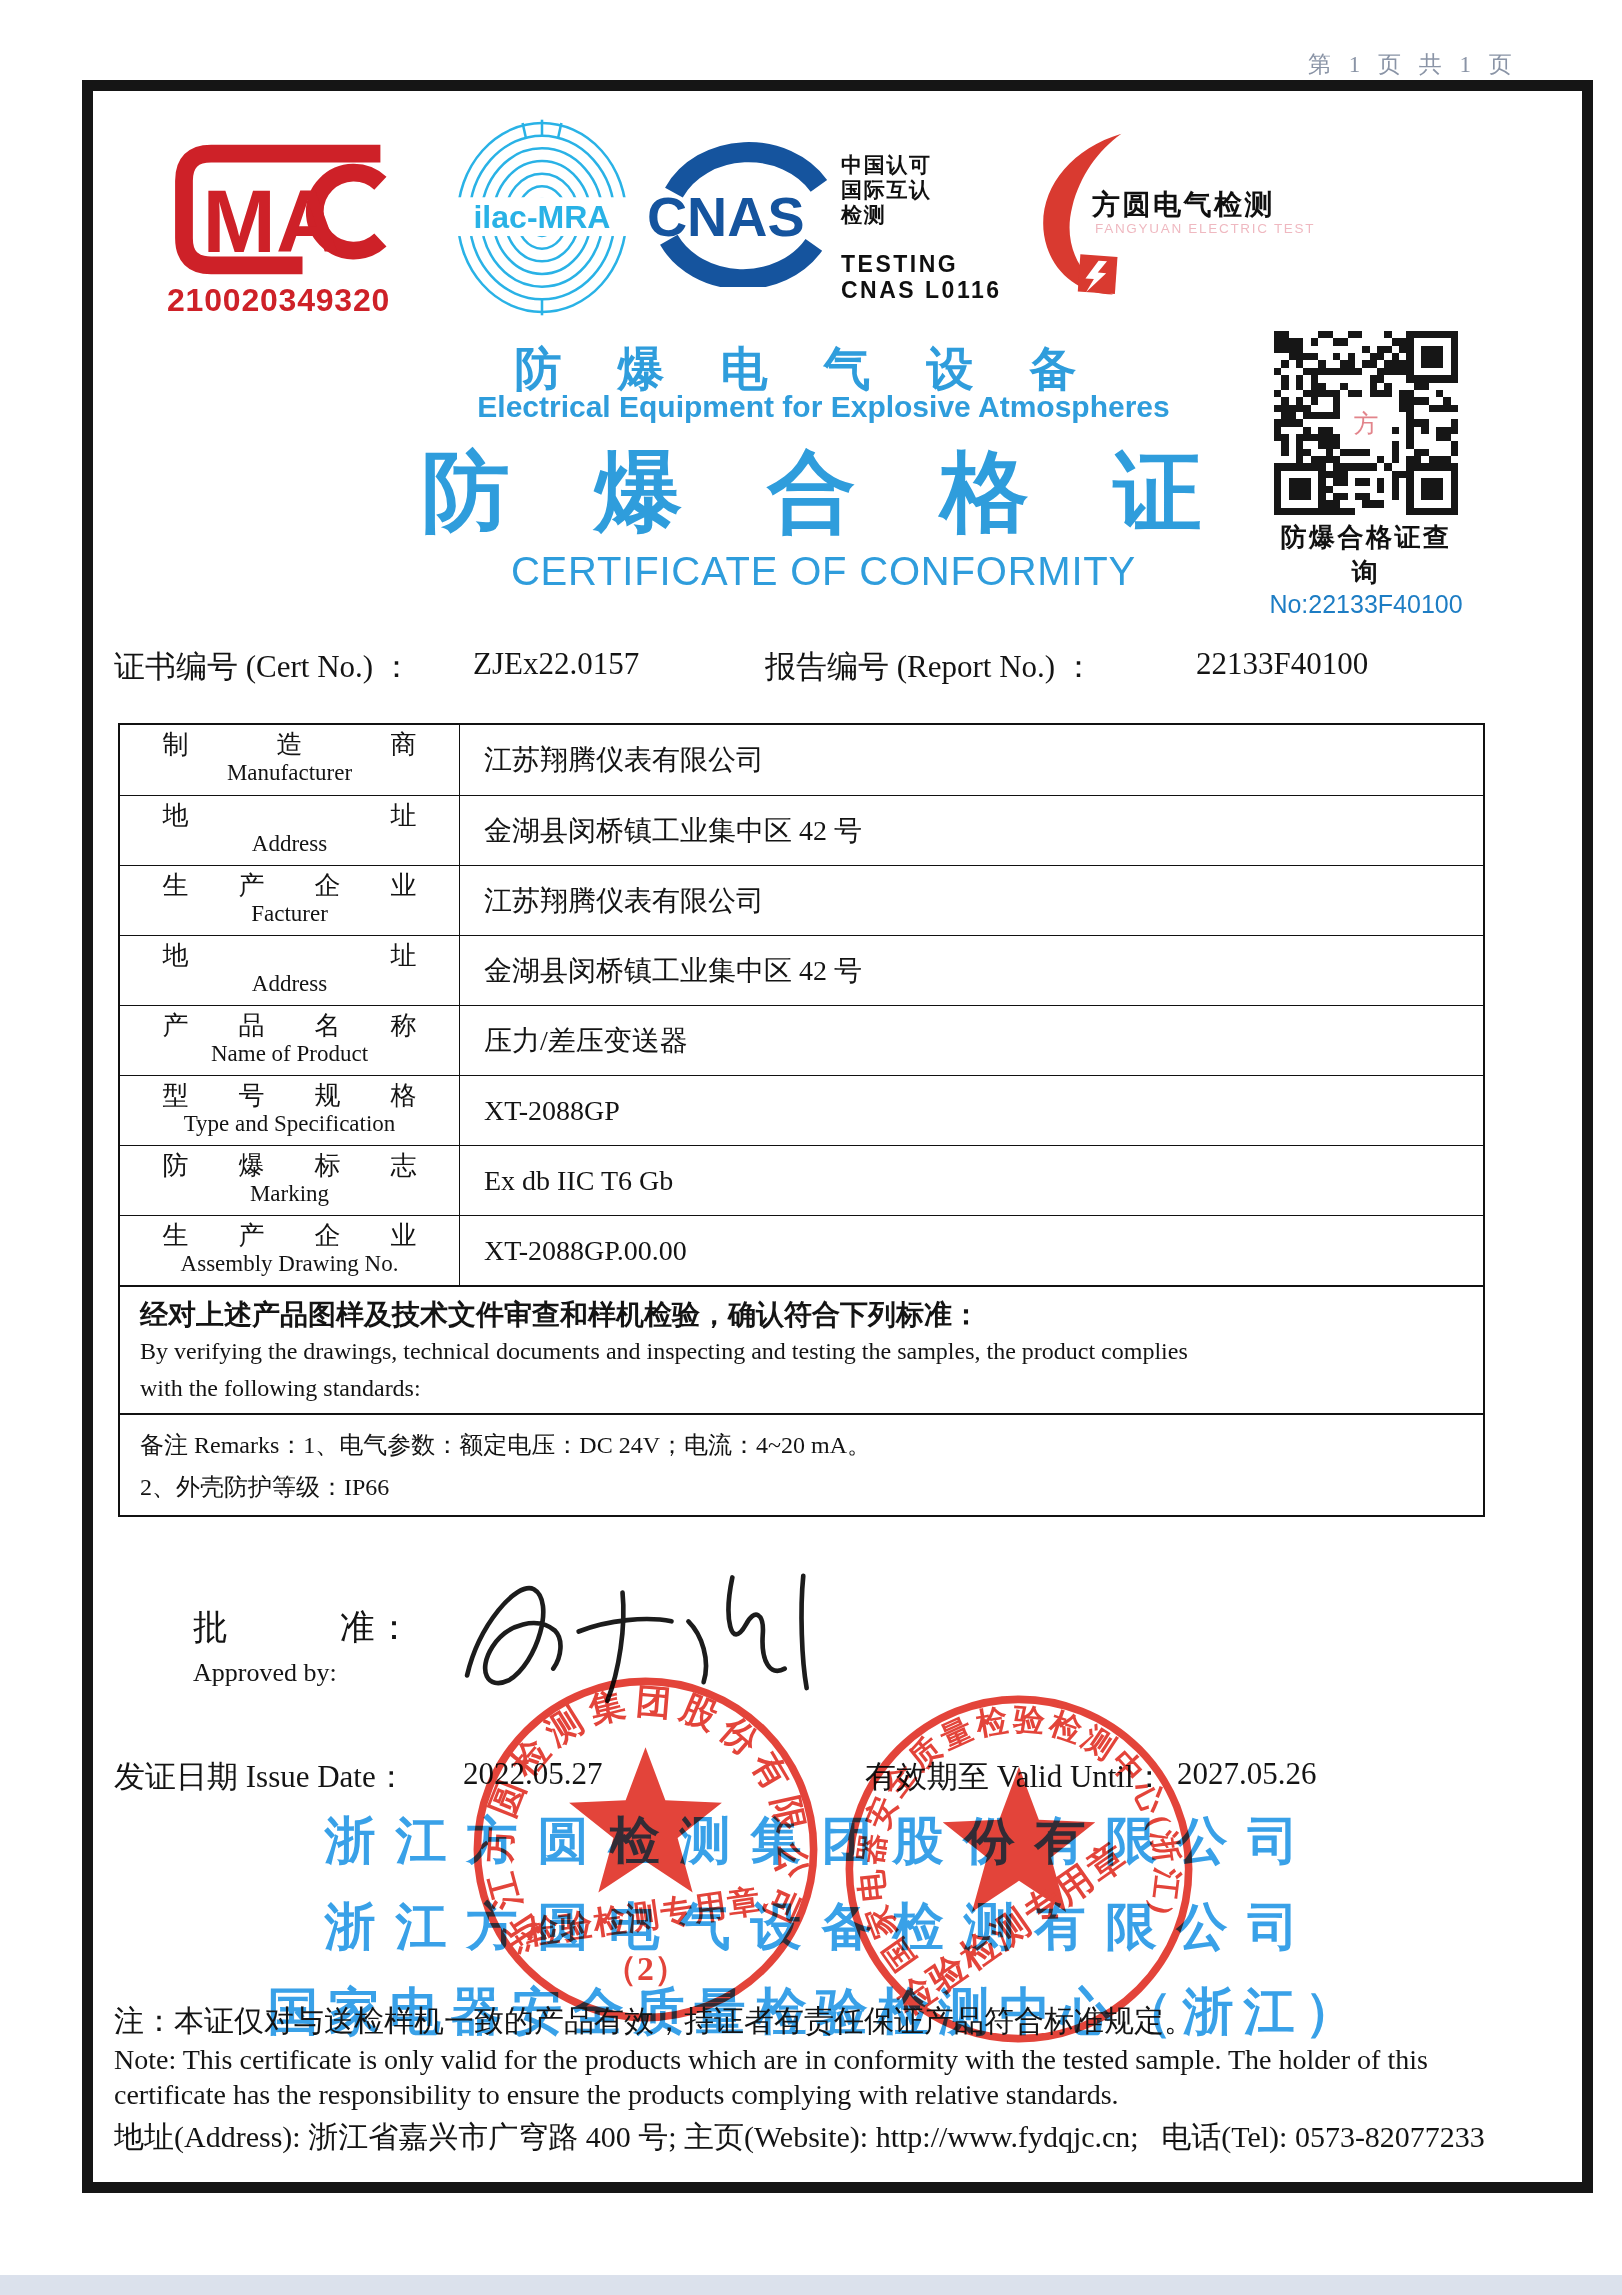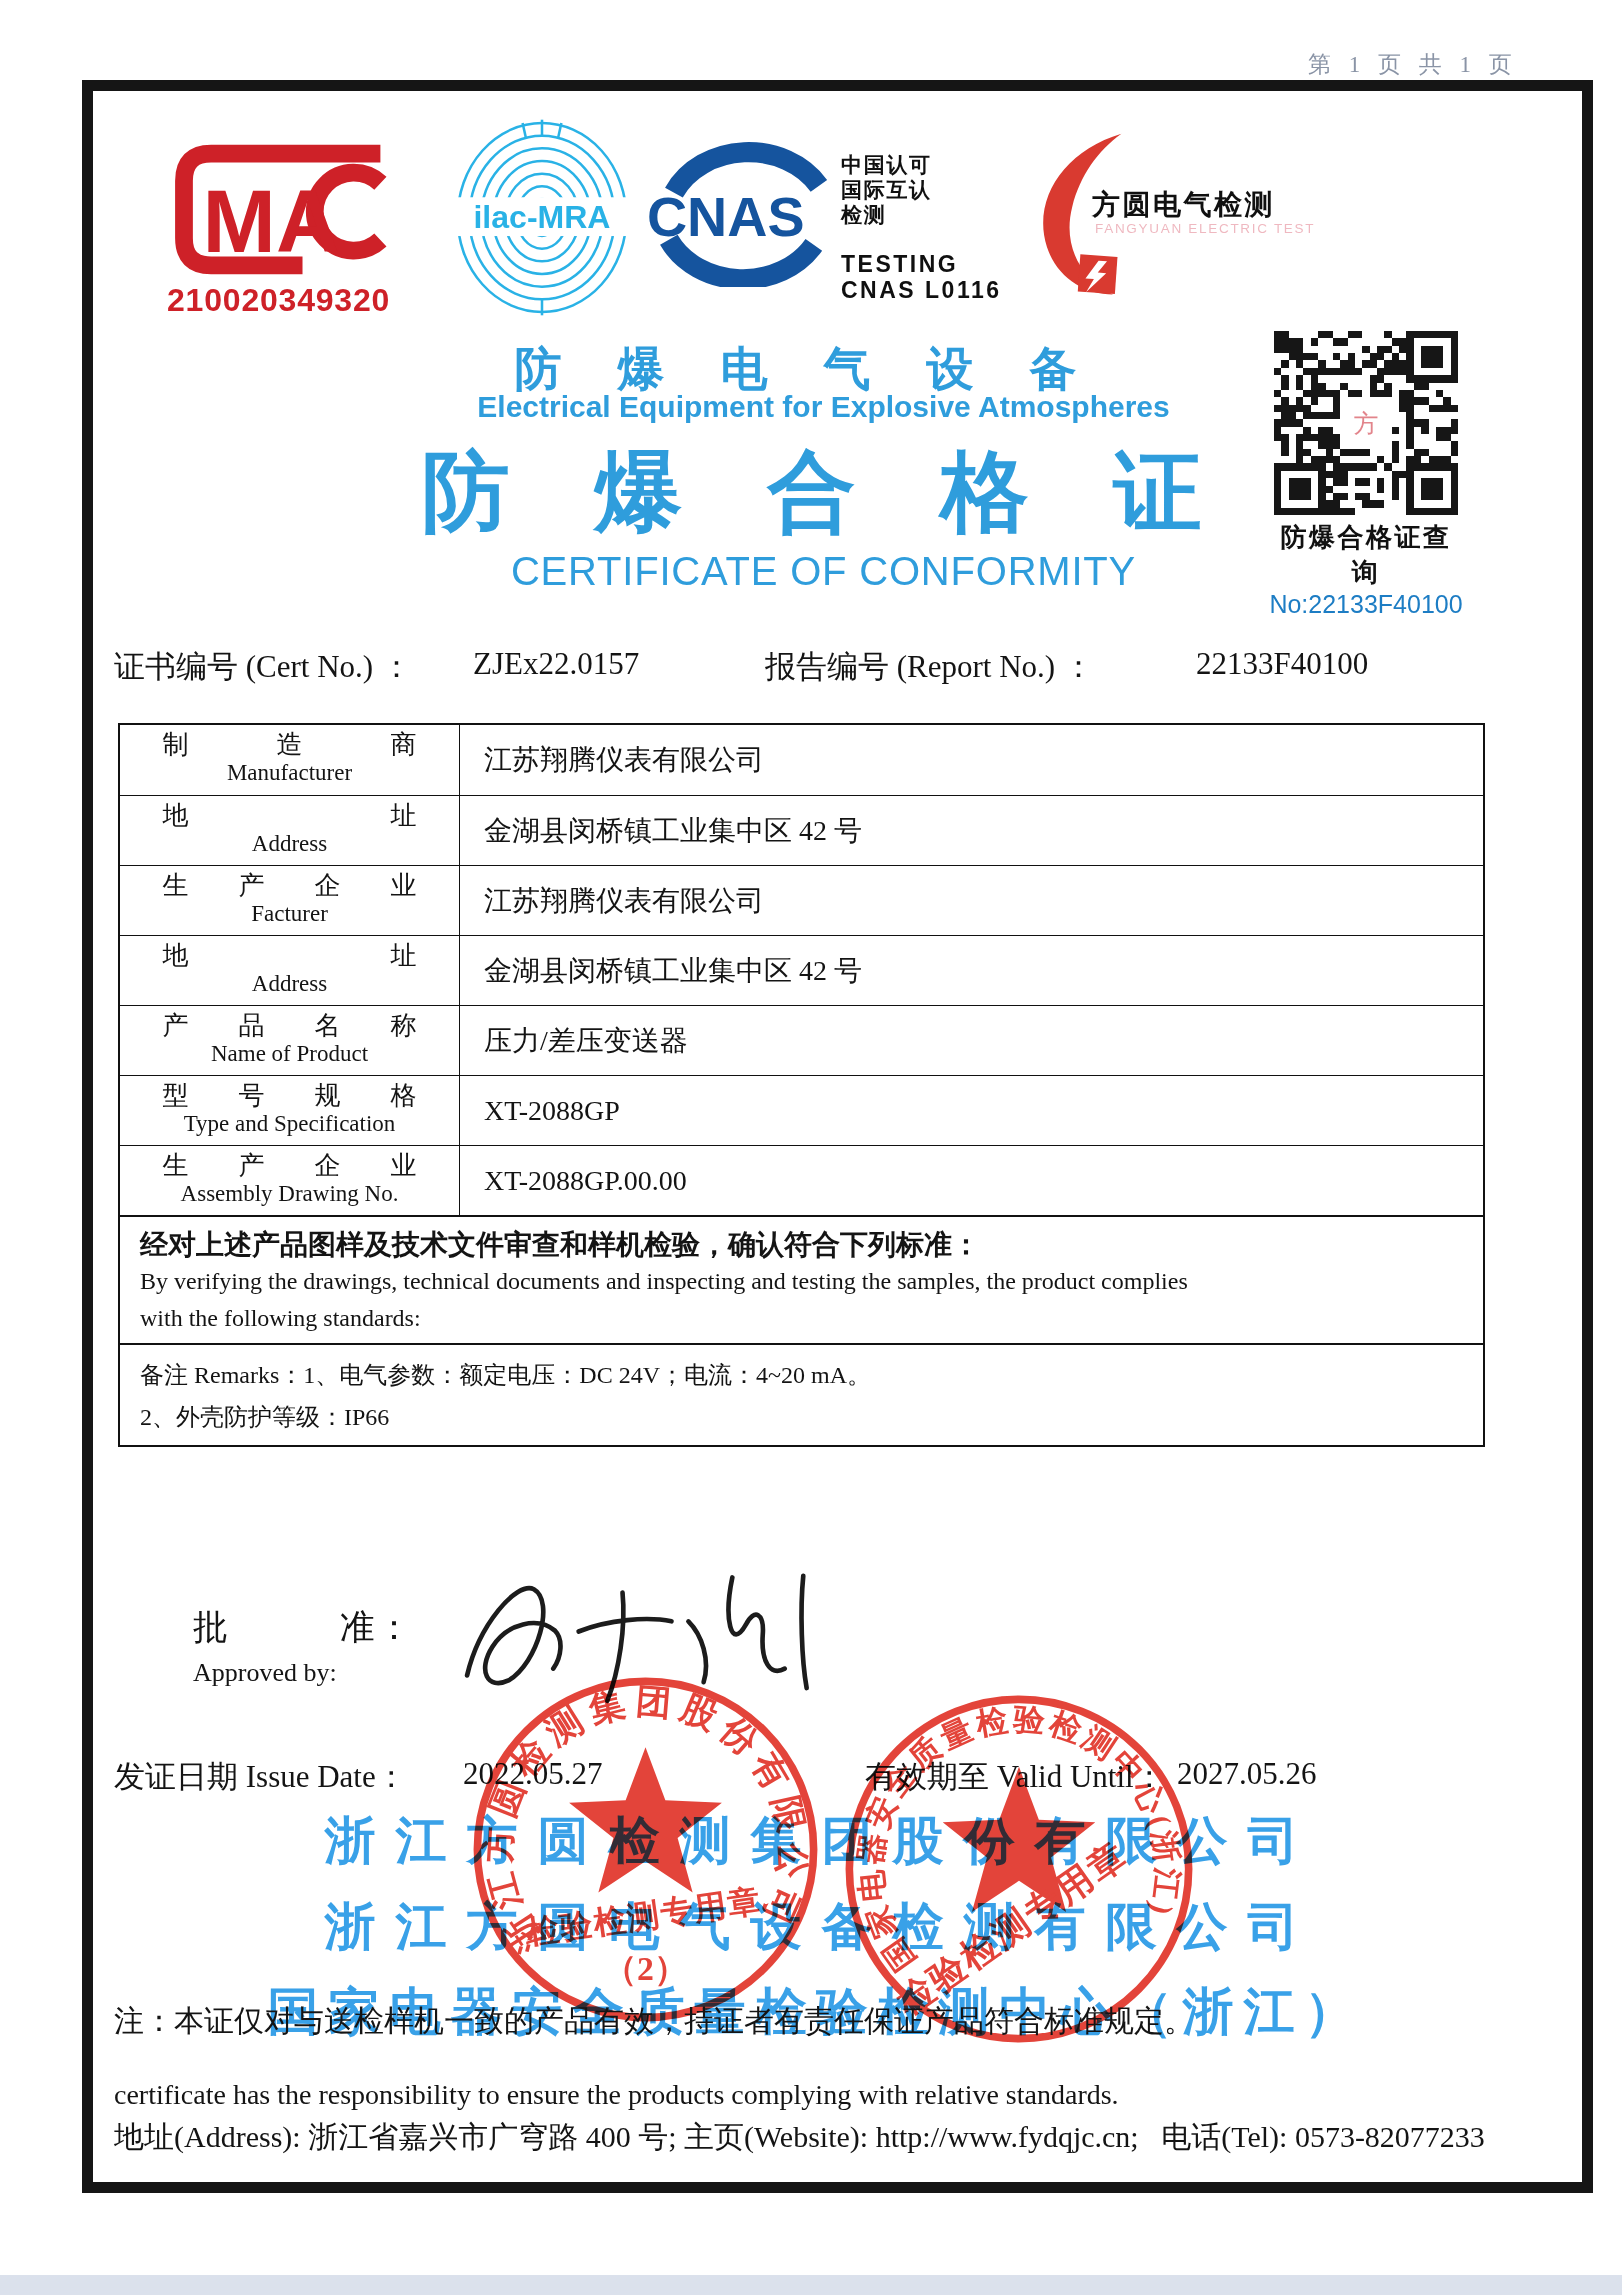--- a/index.html
+++ b/index.html
@@ -838,20 +838,27 @@
     </div>
     <div class="trow">
       <div class="tlabel">
           <div class="zh">型号规格</div>
         <div class="en">Type and Specification</div>
         </div>
       <div class="tvalue">XT-2088GP</div>
     </div>
     <div class="trow">
       <div class="tlabel">
+          <div class="zh">防爆标志</div>
+        <div class="en">Marking</div>
+        </div>
+      <div class="tvalue">Ex db IIC T6 Gb</div>
+    </div>
+    <div class="trow">
+      <div class="tlabel">
           <div class="zh">生产企业</div>
         <div class="en">Assembly Drawing No.</div>
         </div>
       <div class="tvalue">XT-2088GP.00.00</div>
     </div>
 
     <div class="sec standards">
       <div class="ln zh">经对上述产品图样及技术文件审查和样机检验，确认符合下列标准：</div>
       <div class="ln">By verifying the drawings, technical documents and inspecting and testing the samples, the product complies</div>
       <div class="ln">with the following standards:</div>
@@ -907,18 +914,19 @@
       </defs>
     <circle cx="218" cy="218" r="201" fill="none" stroke="#e1352b" stroke-width="9"></circle>
     <text font-size="37" letter-spacing="4">
       <textPath href="#ringR" startOffset="1%">国家电器安全质量检验检测中心(浙江)</textPath>
     </text>
     <polygon points="218,97 241.5,159.6 308.4,162.6 256,204.4 273.8,268.9 218,232 162.2,268.9 180,204.4 127.6,162.6 194.5,159.6" fill="#e1352b"></polygon>
     <text x="218" y="300" text-anchor="middle" font-size="43" letter-spacing="3" transform="rotate(-35 218 300)">检验检测专用章</text>
   </svg>
 
   <div class="abs note-zh">注：本证仅对与送检样机一致的产品有效，持证者有责任保证产品符合标准规定。</div>
+  <div class="abs note-en1">Note:  This certificate is only valid for the products which are in conformity with the tested sample. The holder of this</div>
   <div class="abs note-en2">certificate has the responsibility to ensure the products complying with relative standards.</div>
   <div class="abs footer-line">地址(Address): 浙江省嘉兴市广穹路 400 号; 主页(Website): http://www.fydqjc.cn;   电话(Tel): 0573-82077233</div>
 
   <div class="abs bottom-strip"></div>
 </div>
 
 
 </body></html>

